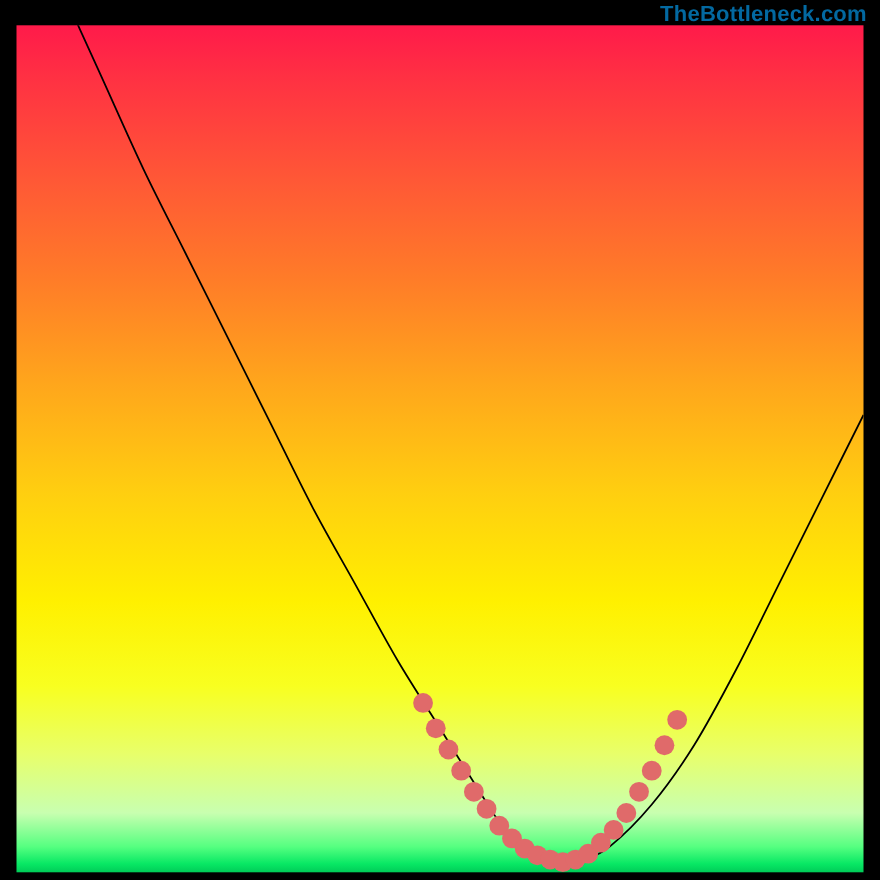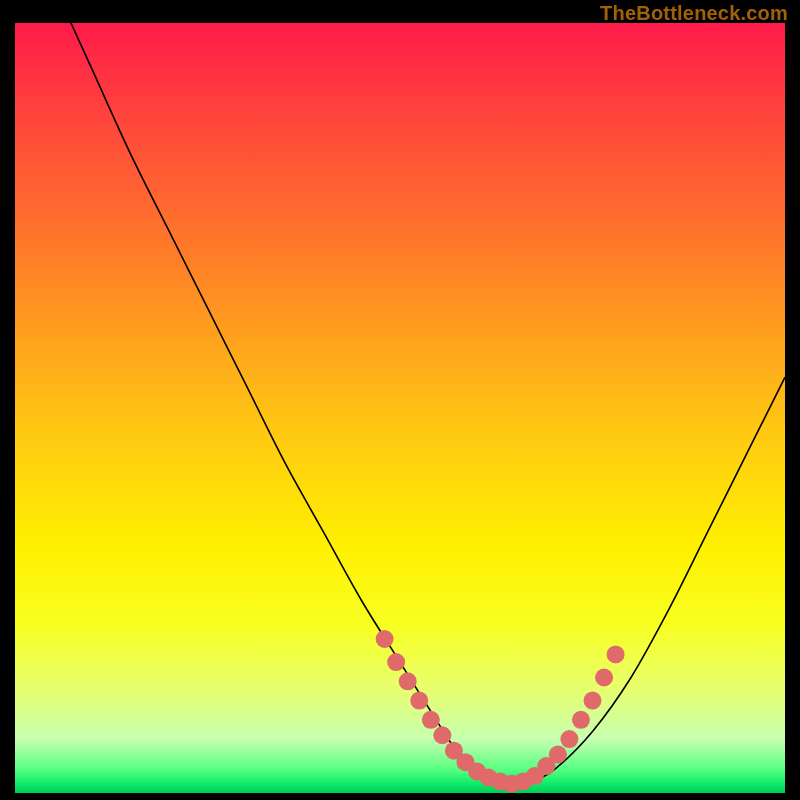--- a/index.html
+++ b/index.html
@@ -7,21 +7,21 @@
   .stage {
     width: 800px;
     height: 800px;
     position: relative;
     background: #000;
   }
   .watermark {
     position: absolute;
     top: 2px;
     right: 12px;
-    color: #a16207;
+    color: #0369a1;
     font-size: 20px;
     font-weight: 600;
     letter-spacing: 0.2px;
     z-index: 10;
     text-align: right;
   }
   .plot {
     position: absolute;
     left: 15px;
     top: 23px;

